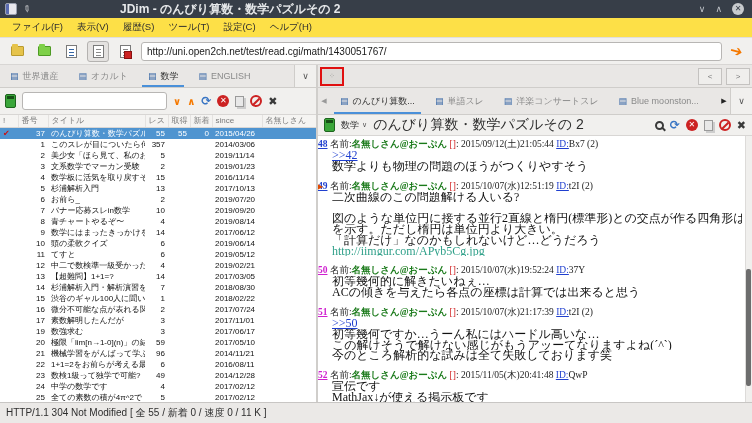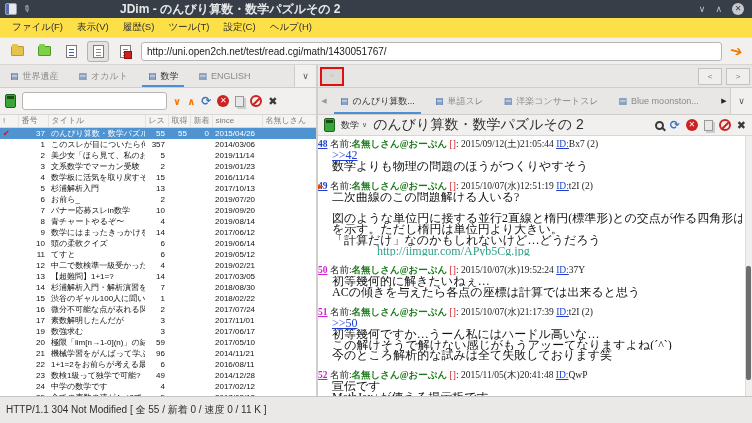--- a/index.html
+++ b/index.html
@@ -102,27 +102,27 @@
   .hdr-label { color:#222; }
   .hdr-name { color:#1a7a1a; font-weight:bold; }
   .hdr-mail { color:#d02020; }
   .hdr-date { color:#222; }
   .hdr-id { color:#1f3fcf; text-decoration:underline; }
   .hdr-idv { color:#222; }
   .post-body { padding-left:14px; font-size:12px; line-height:10.8px; color:#111; }
   .bl { white-space:nowrap; overflow:hidden; min-height:10.8px; }
   .bl.anchor a, .bl .lnk { cursor:pointer; }
   .anchor { color:#1f3fcf; text-decoration:underline; }
-  .link_teal { color:#2fa089; text-decoration:underline;margin-left:45px; }
+  .link_teal { color:#2fa089; text-decoration:underline; }
 
   .vscroll { position:absolute; right:0; top:0; bottom:0; width:7px; background:#f0efed; border-left:1px solid #dddbd9; }
   .vthumb { position:absolute; right:1px; width:5px; top:50%; height:44%; background:#6d6d6d; border-radius:2px; }
 
   
-  .statusbar { height:27px; background:#ebe9e7; border-top:1px solid #c8c6c4; display:flex; align-items:center; padding:0 6px; font-size:10px; color:#2e2e2e; flex:none; }
+  .statusbar { height:21px; background:#ebe9e7; border-top:1px solid #c8c6c4; display:flex; align-items:center; padding:0 6px; font-size:10px; color:#2e2e2e; flex:none; }
 </style>
 </head>
 <body>
 
 <div class="window">
 
   <div class="titlebar">
     <div class="tb-left">
       <span class="app-icon"></span>
       <span class="pin-icon">✎</span>

